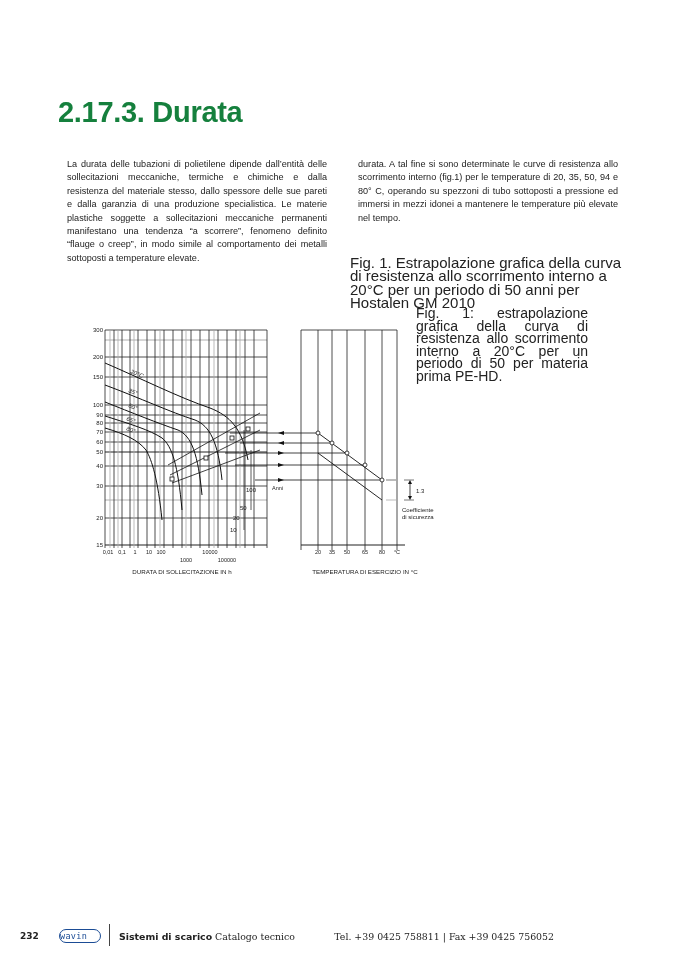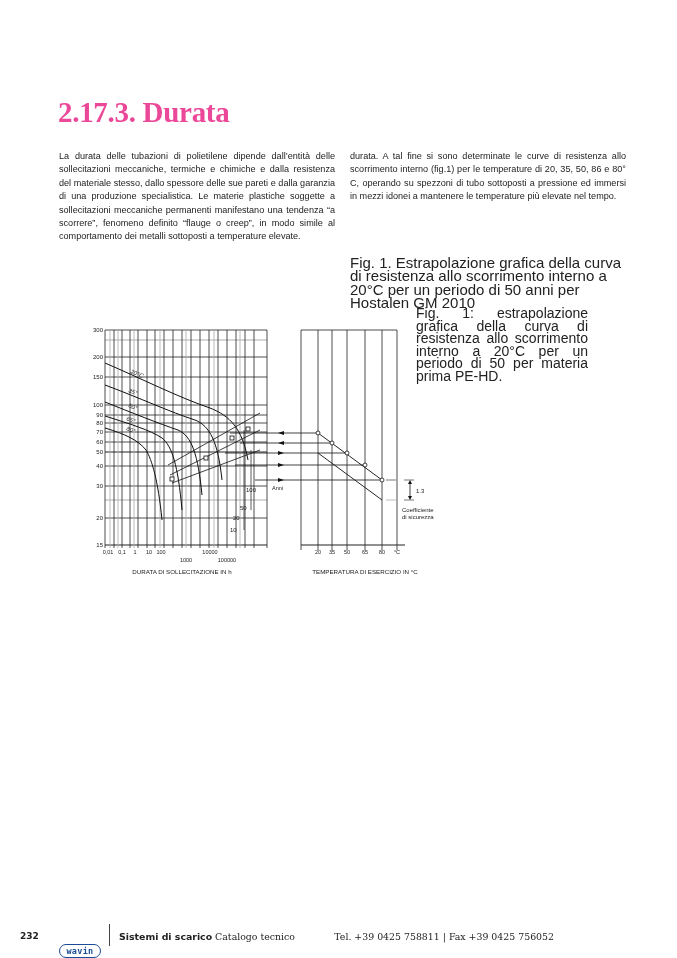--- a/index.html
+++ b/index.html
@@ -1,55 +1,55 @@
 <!DOCTYPE html>
 <html><head>
 <meta charset="utf-8">
 <style>
   html, body { margin: 0; padding: 0; background: #ffffff; }
   body { width: 677px; height: 958px; position: relative; overflow: hidden;
          font-family: "Liberation Sans", sans-serif; color: #222; }
   .title { position: absolute; left: 58px; top: 96px; margin: 0;
-           font-family: Liberation Serif, serif; font-weight: bold;
-           font-size: 29px; color: #ec4899; letter-spacing: -0.3px; }
+           font-family: Liberation Sans, sans-serif; font-weight: bold;
+           font-size: 29px; color: #15803d; letter-spacing: -0.3px; }
   .col { position: absolute; top: 150px; width: 276px; font-size: 9.1px;
          line-height: 13.4px; text-align: justify; }
-  .col p { margin: 0; }
+  .col p { margin: 8px; }
   .col-left { left: 59px; }
   .col-right { left: 350px; }
   .fig-caption-main { position: absolute; left: 350px; top: 256px; width: 276px;
          font-size: 15px; line-height: 13.4px; }
   .fig-caption-side { position: absolute; left: 416px; top: 307px; width: 172px;
          font-size: 14px; line-height: 12.6px; text-align: justify; }
   .chart { position: absolute; left: 70px; top: 320px; width: 400px; height: 265px; }
   .footer { position: absolute; left: 0; top: 928px; width: 605px; height: 20px;
             font-family: "DejaVu Serif", serif; font-size: 9.4px; color: #222; }
   .footer .page { position: absolute; left: 20px; top: 3px; font-weight: bold;
                   font-family: "DejaVu Sans", sans-serif; font-size: 9px; }
-  .footer .logo { position: absolute; left: 59px; top: 16px; width: 40px; height: 12px;
+  .footer .logo { position: absolute; left: 59px; top: 1px; width: 40px; height: 12px;
                   border: 1.4px solid #1b4c95; border-radius: 7px; color: #1b4c95;
-                  font-family: "DejaVu Sans Mono", monospace; font-weight: bold;
-                  font-size: 8.5px; line-height: 12px; text-align: center; letter-spacing: 0.3px; }
+                  font-family: "DejaVu Sans Mono", monospace; font-weight: normal;
+                  font-size: 8.5px; line-height: 12px; letter-spacing: 0.3px; }
   .footer .divider { position: absolute; left: 109px; top: -4px; width: 1px; height: 22px; background: #444; }
   .footer .brand { position: absolute; left: 119px; top: 3px; }
   .footer .brand b { font-family: "DejaVu Sans", sans-serif; font-weight: bold; }
   .footer .contact { position: absolute; right: 51px; top: 3px; }
   svg text { font-family: "Liberation Sans", sans-serif; fill: #222; }
 </style>
 </head>
 <body>
 
 <h1 class="title">2.17.3. Durata</h1>
 
 <div class="col col-left">
   <p>La durata delle tubazioni di polietilene dipende dall’entità delle sollecitazioni meccaniche, termiche e chimiche e dalla resistenza del materiale stesso, dallo spessore delle sue pareti e dalla garanzia di una produzione specialistica. Le materie plastiche soggette a sollecitazioni meccaniche permanenti manifestano una tendenza “a scorrere”, fenomeno definito “flauge o creep”, in modo simile al comportamento dei metalli sottoposti a temperature elevate.</p>
 </div>
 
 <div class="col col-right">
-  <p>durata. A tal fine si sono determinate le curve di resistenza allo scorrimento interno (fig.1) per le temperature di 20, 35, 50, 86 e 80° C, operando su spezzoni di tubo sottoposti a pressione ed immersi in mezzi idonei a mantenere le temperature più elevate nel tempo.</p>
+  <p>durata. A tal fine si sono determinate le curve di resistenza allo scorrimento interno (fig.1) per le temperature di 20, 35, 50, 94 e 80° C, operando su spezzoni di tubo sottoposti a pressione ed immersi in mezzi idonei a mantenere le temperature più elevate nel tempo.</p>
 </div>
 
 <div class="fig-caption-main">Fig. 1. Estrapolazione grafica della curva di resistenza allo scorrimento interno a 20°C per un periodo di 50 anni per Hostalen GM 2010</div>
 <div class="fig-caption-side">Fig. 1: estrapolazione grafica della curva di resistenza allo scorrimento interno a 20°C per un periodo di 50 per  materia prima PE-HD.</div>
 
 <div class="chart">
   <svg width="400" height="265" viewBox="0 0 400 265" xmlns="http://www.w3.org/2000/svg">
 
     <g stroke="#222" stroke-width="0.8" fill="none">
 

